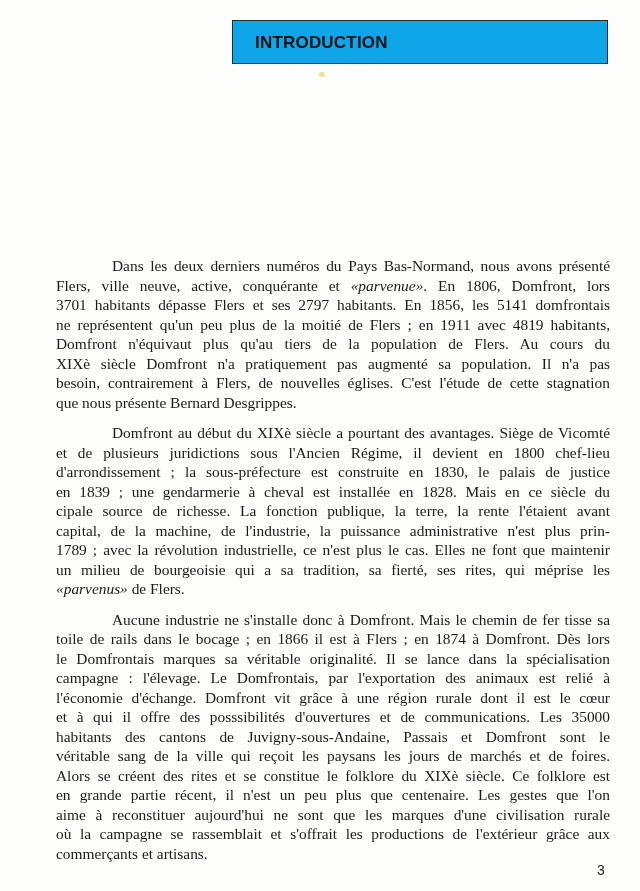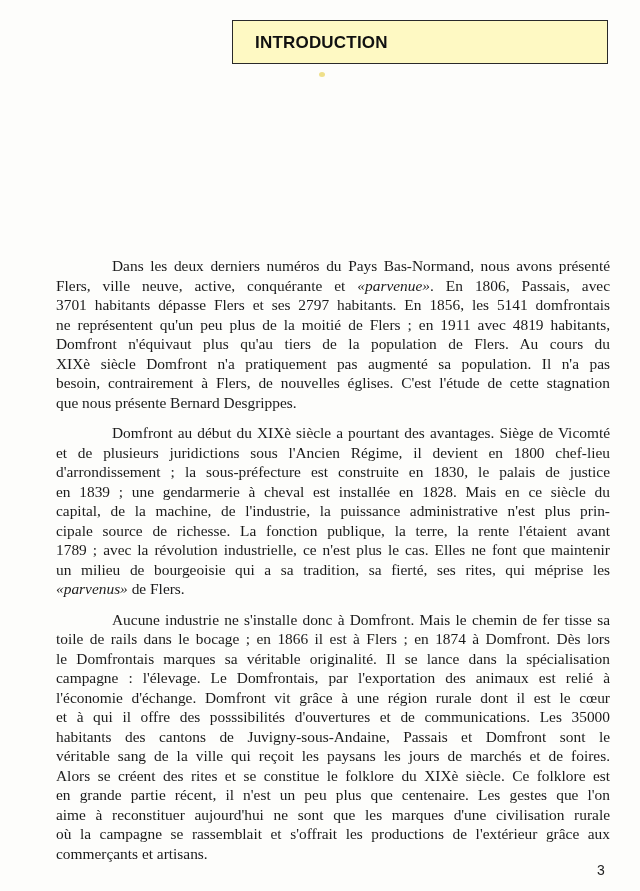--- a/index.html
+++ b/index.html
@@ -4,21 +4,21 @@
   <style>
     html, body { margin: 0; padding: 0; }
     body {
       width: 640px; height: 891px; position: relative; overflow: hidden;
       background: #fdfdfb;
       font-family: "Liberation Serif", "DejaVu Serif", serif;
       color: #1a1a1a;
     }
     .title-box {
       position: absolute; left: 232px; top: 20px; width: 376px; height: 44px;
-      border: 1.5px solid #2a2a2a; box-sizing: border-box; background: #fef9c3;
+      border: 1.5px solid #2a2a2a; box-sizing: border-box; background: #0ea5e9;
     }
     .title-box .title {
       position: absolute; left: 22px; top: 12px;
       font-family: "Liberation Sans", "DejaVu Sans", sans-serif;
       font-weight: bold; font-size: 17px; letter-spacing: 0.2px; color: #111;
     }
     .speck {
       position: absolute; left: 319px; top: 72px; width: 6px; height: 5px;
       border-radius: 50%; background: #efe08a;
     }
@@ -46,35 +46,35 @@
 <body>
 
 <div class="title-box">
   <span class="title">INTRODUCTION</span>
 </div>
 <div class="speck"></div>
 
 <div class="body-text">
   <p class="para">
     <span class="line first" style="padding-left:28px">Dans les deux derniers numéros du Pays Bas-Normand, nous avons présenté</span>
-    <span class="line"><span>Flers, ville neuve, active, conquérante et </span><em>«parvenue»</em><span>. En 1806, Passais, avec</span></span>
+    <span class="line"><span>Flers, ville neuve, active, conquérante et </span><em>«parvenue»</em><span>. En 1806, Domfront, lors</span></span>
     <span class="line">3701 habitants dépasse Flers et ses 2797 habitants. En 1856, les 5141 domfrontais</span>
     <span class="line">ne représentent qu'un peu plus de la moitié de Flers ; en 1911 avec 4819 habitants,</span>
     <span class="line">Domfront n'équivaut plus qu'au tiers de la population de Flers. Au cours du</span>
     <span class="line">XIXè siècle Domfront n'a pratiquement pas augmenté sa population. Il n'a pas</span>
     <span class="line">besoin, contrairement à Flers, de nouvelles églises. C'est l'étude de cette stagnation</span>
     <span class="line last">que nous présente Bernard Desgrippes.</span>
   </p>
   <p class="para">
     <span class="line first" style="padding-left:28px">Domfront au début du XIXè siècle a pourtant des avantages. Siège de Vicomté</span>
     <span class="line">et de plusieurs juridictions sous l'Ancien Régime, il devient en 1800 chef-lieu</span>
     <span class="line">d'arrondissement ; la sous-préfecture est construite en 1830, le palais de justice</span>
     <span class="line">en 1839 ; une gendarmerie à cheval est installée en 1828. Mais en ce siècle du</span>
+    <span class="line">cipale source de richesse. La fonction publique, la terre, la rente l'étaient avant</span>
     <span class="line">capital, de la machine, de l'industrie, la puissance administrative n'est plus prin-</span>
-    <span class="line">cipale source de richesse. La fonction publique, la terre, la rente l'étaient avant</span>
     <span class="line">1789 ; avec la révolution industrielle, ce n'est plus le cas. Elles ne font que maintenir</span>
     <span class="line">un milieu de bourgeoisie qui a sa tradition, sa fierté, ses rites, qui méprise les</span>
     <span class="line last"><em>«parvenus»</em><span> de Flers.</span></span>
   </p>
   <p class="para">
     <span class="line first" style="padding-left:28px">Aucune industrie ne s'installe donc à Domfront. Mais le chemin de fer tisse sa</span>
     <span class="line">toile de rails dans le bocage ; en 1866 il est à Flers ; en 1874 à Domfront. Dès lors</span>
     <span class="line">le Domfrontais marques sa véritable originalité. Il se lance dans la spécialisation</span>
     <span class="line">campagne : l'élevage. Le Domfrontais, par l'exportation des animaux est relié à</span>
     <span class="line">l'économie d'échange. Domfront vit grâce à une région rurale dont il est le cœur</span>

